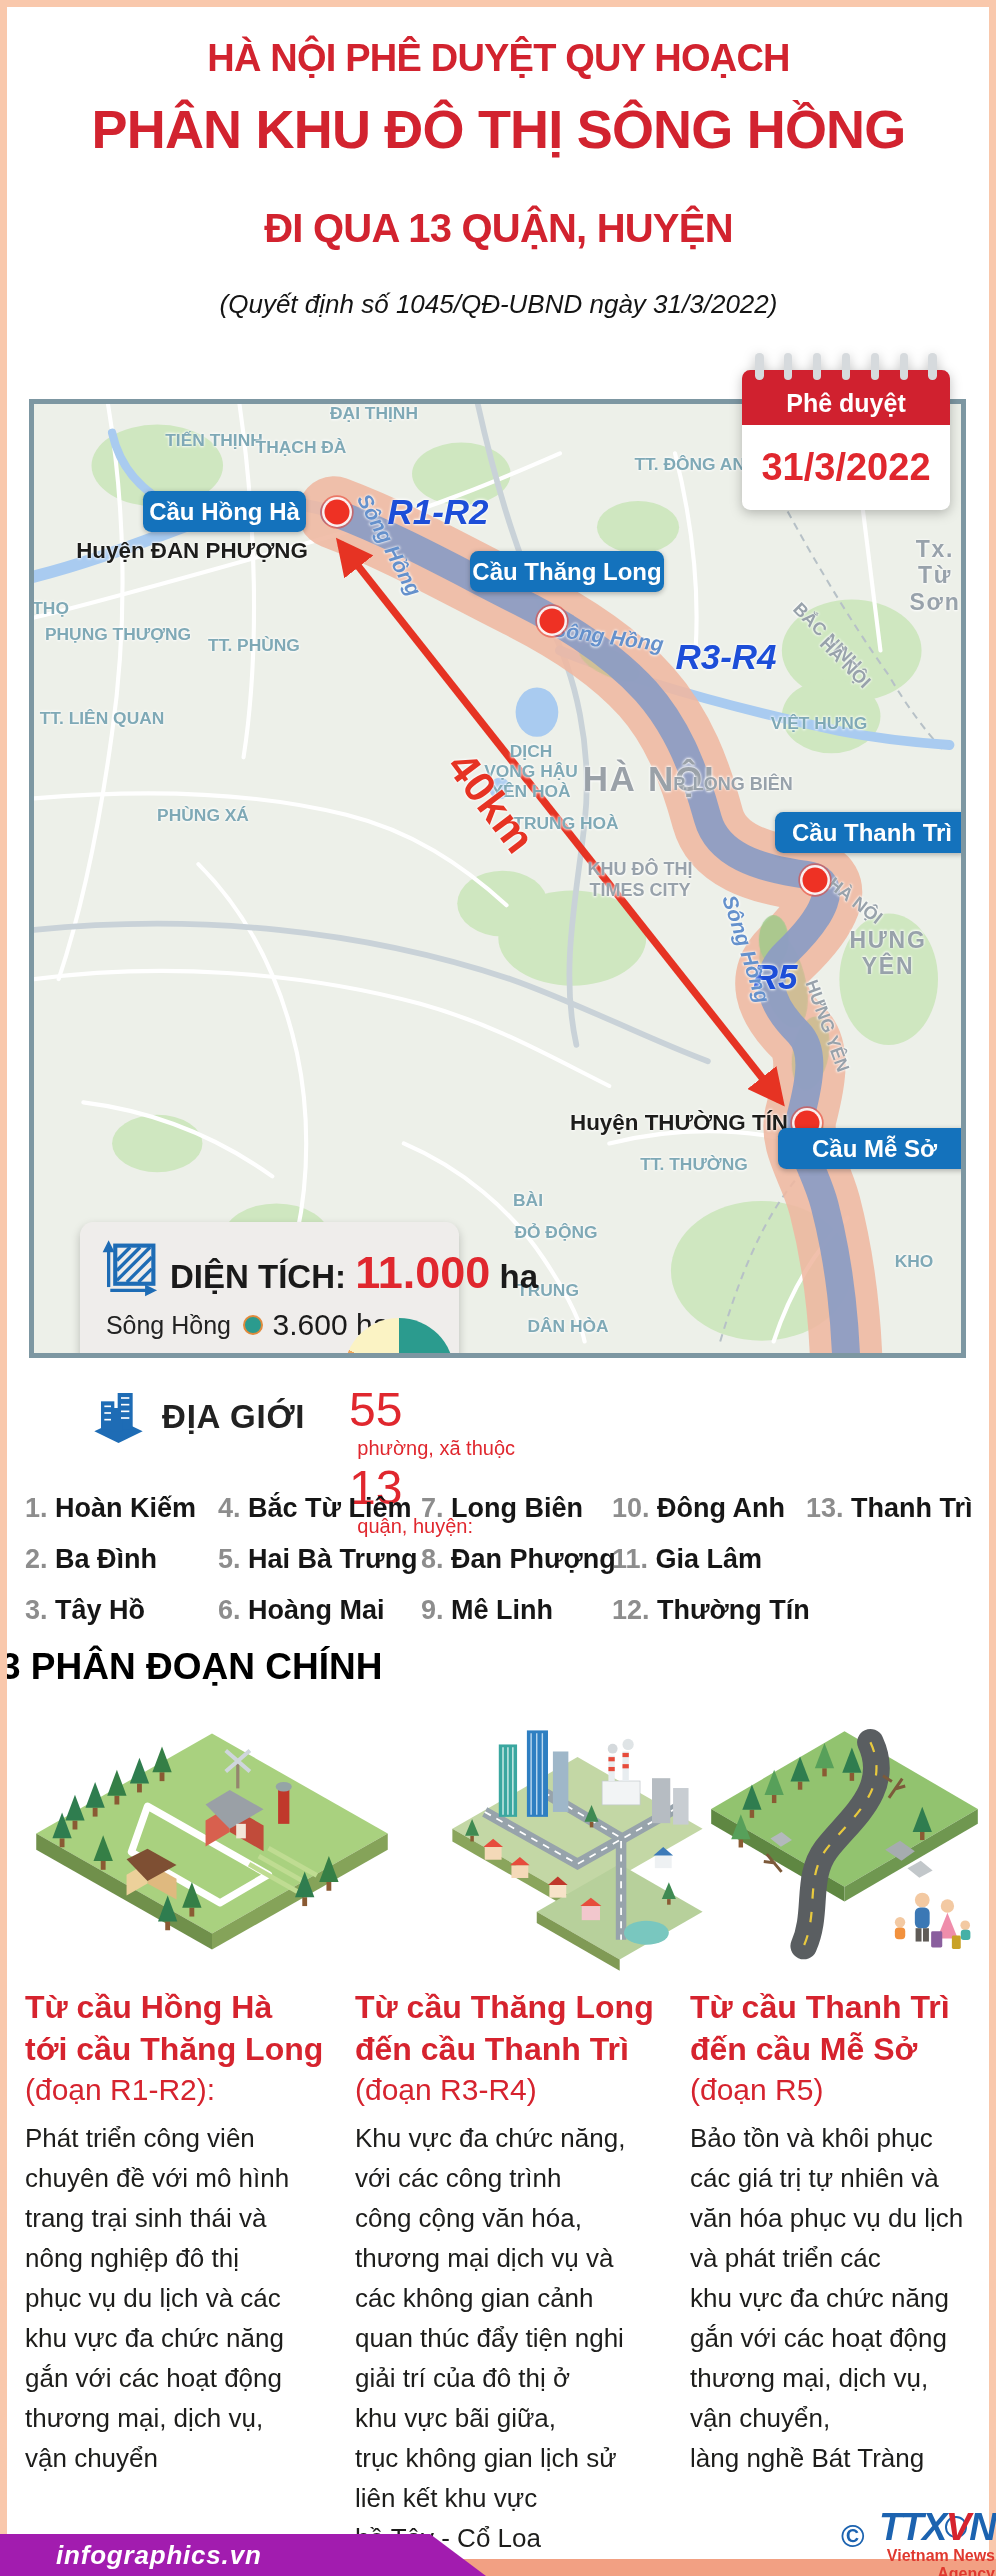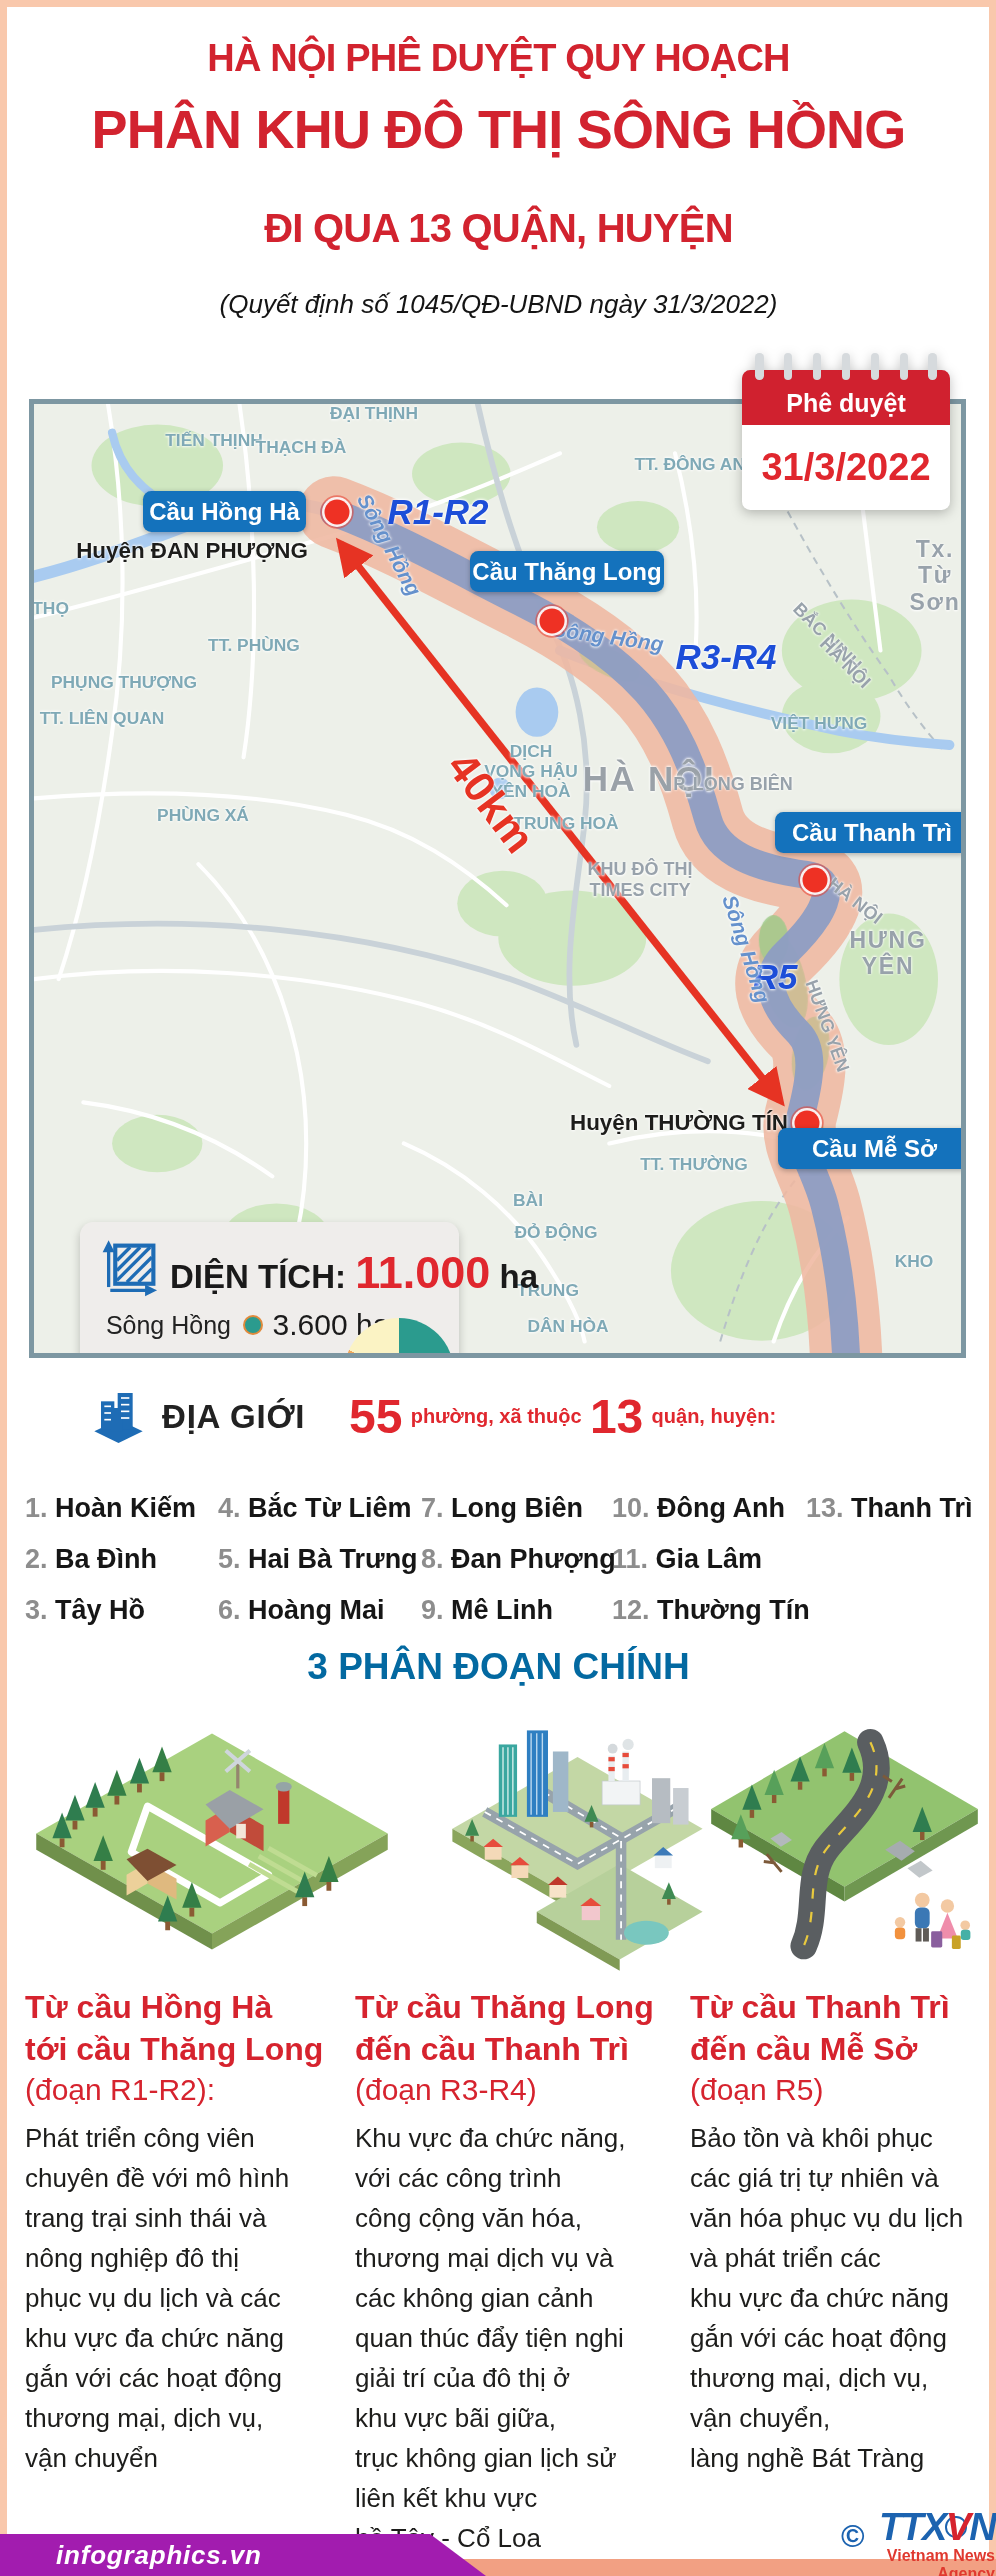--- a/index.html
+++ b/index.html
@@ -52,29 +52,29 @@
   .area-title .red{color:#e0272e;font-size:45px;}
   .area-icon{position:absolute;left:21.6px;top:16.6px;}
   .area-row{position:absolute;left:18px;display:flex;align-items:center;}
   .area-row .lbl{width:133px;text-align:right;font-size:25px;color:#222;}
   .area-row .dot{width:20px;height:20px;border-radius:50%;border:2.5px solid #e08a3c;margin:0 10px 0 11.6px;}
   .area-row .val{font-size:30px;color:#1a1a1a;}
   .pie{position:absolute;left:264px;top:96px;width:110px;height:110px;border-radius:50%;}
   
   .dg-icon{position:absolute;left:86px;top:1383px;}
   .dg-label{position:absolute;left:162px;top:1398px;font-size:33px;font-weight:700;color:#222;letter-spacing:0.8px;}
-  .dg-head{position:absolute;left:349px;top:1382px;height:68px;display:flex;align-items:center;color:#e0272e;font-weight:700;white-space:nowrap;}
+  .dg-head{position:absolute;left:349px;top:1382px;height:68px;display:flex;align-items:flex-start;color:#e0272e;font-weight:400;white-space:nowrap;flex-direction:column;}
   .dg-head .hnum{font-size:48px;}
   .dg-head .htxt{font-size:20px;padding:0 8.3px;}
   .d-grid{position:absolute;left:25px;top:1483px;width:955px;display:grid;
           grid-template-columns:193px 203px 191px 194px auto;grid-template-rows:repeat(3,51px);grid-auto-flow:column;}
   .d-item{font-size:27px;color:#161616;font-weight:600;display:flex;align-items:center;white-space:nowrap;}
   .d-item .n{color:#8d8d8d;font-weight:600;margin-right:7.5px;}
   
-  .seg-title{position:absolute;left:0;top:1646px;width:100%;text-align:center;color:#0369a1;font-size:37px;font-weight:800;}
+  .seg-title{position:absolute;left:0;top:1646px;width:100%;color:#000000;font-size:37px;font-weight:800;}
   .tile{position:absolute;z-index:1;}
   .shead{position:absolute;width:316px;color:#d6232e;}
   .shead .hh{font-size:32px;line-height:42px;font-weight:800;white-space:pre-line;}
   .shead .sub{font-size:30px;font-weight:400;margin-top:3.3px;}
   .sbody{position:absolute;width:320px;font-size:26px;line-height:40px;color:#1d1d1b;white-space:pre-line;}
   
   .f-bar{position:absolute;left:0;top:2559px;width:997px;height:17.4px;background:#f2a083;z-index:41;}
   .f-tab{position:absolute;left:0;top:2534px;width:486px;height:42px;background:#a21caf;z-index:42;
          clip-path:polygon(0 0,430px 0,486px 100%,0 100%);display:flex;align-items:center;}
   .f-tab span{margin-left:56px;color:#fff;font-size:26px;font-weight:800;font-style:italic;letter-spacing:0.8px;}
@@ -182,21 +182,21 @@
         <span class="mlabel gray-lg" style="left: 901px; top: 172px; transform: translate(-50%, -50%);">Tx. Từ Sơn</span>
         <span class="mlabel gray" style="left: 793px; top: 233px; transform: translate(-50%, -50%) rotate(45deg);">BẮC NINH</span>
         <span class="mlabel gray" style="left: 811px; top: 259px; transform: translate(-50%, -50%) rotate(45deg);">HÀ NỘI</span>
         <span class="mlabel seg" style="left: 404px; top: 108px; transform: translate(-50%, -50%);">R1-R2</span>
         <span class="mlabel river" style="left: 355px; top: 141px; transform: translate(-50%, -50%) rotate(62deg);">Sông Hồng</span>
         <span class="mlabel district" style="left: 158px; top: 147px; transform: translate(-50%, -50%);">Huyện ĐAN PHƯỢNG</span>
         <span class="mlabel river" style="left: 574px; top: 233px; transform: translate(-50%, -50%) rotate(8deg);">Sông Hồng</span>
         <span class="mlabel seg" style="left: 692px; top: 253px; transform: translate(-50%, -50%);">R3-R4</span>
         <span class="mlabel town" style="left: 785px; top: 319px; transform: translate(-50%, -50%);">VIỆT HƯNG</span>
         <span class="mlabel town" style="left: 16.6px; top: 204px; transform: translate(-50%, -50%);">THỌ</span>
-        <span class="mlabel town" style="left: 90px; top: 230px; transform: translate(-50%, -50%); margin-top: 48px;">PHỤNG THƯỢNG</span>
+        <span class="mlabel town" style="left: 84px; top: 230px; transform: translate(-50%, -50%);">PHỤNG THƯỢNG</span>
         <span class="mlabel town" style="left: 220px; top: 241px; transform: translate(-50%, -50%);">TT. PHÙNG</span>
         <span class="mlabel town" style="left: 68px; top: 314px; transform: translate(-50%, -50%);">TT. LIÊN QUAN</span>
         <span class="mlabel town" style="left: 169px; top: 411px; transform: translate(-50%, -50%);">PHÙNG XÁ</span>
         <span class="mlabel town" style="left: 497px; top: 367px; transform: translate(-50%, -50%);">DỊCH
 VỌNG HẬU
 YÊN HOÀ</span>
         <span class="mlabel city" style="left: 615px; top: 375px; transform: translate(-50%, -50%);">HÀ NỘI</span>
         <span class="mlabel town" style="left: 532px; top: 419px; transform: translate(-50%, -50%);">TRUNG HOÀ</span>
         <span class="mlabel gray" style="left: 699px; top: 380px; transform: translate(-50%, -50%);">P. LONG BIÊN</span>
         <span class="mlabel gray" style="left: 606px; top: 476px; transform: translate(-50%, -50%);">KHU ĐÔ THỊ

